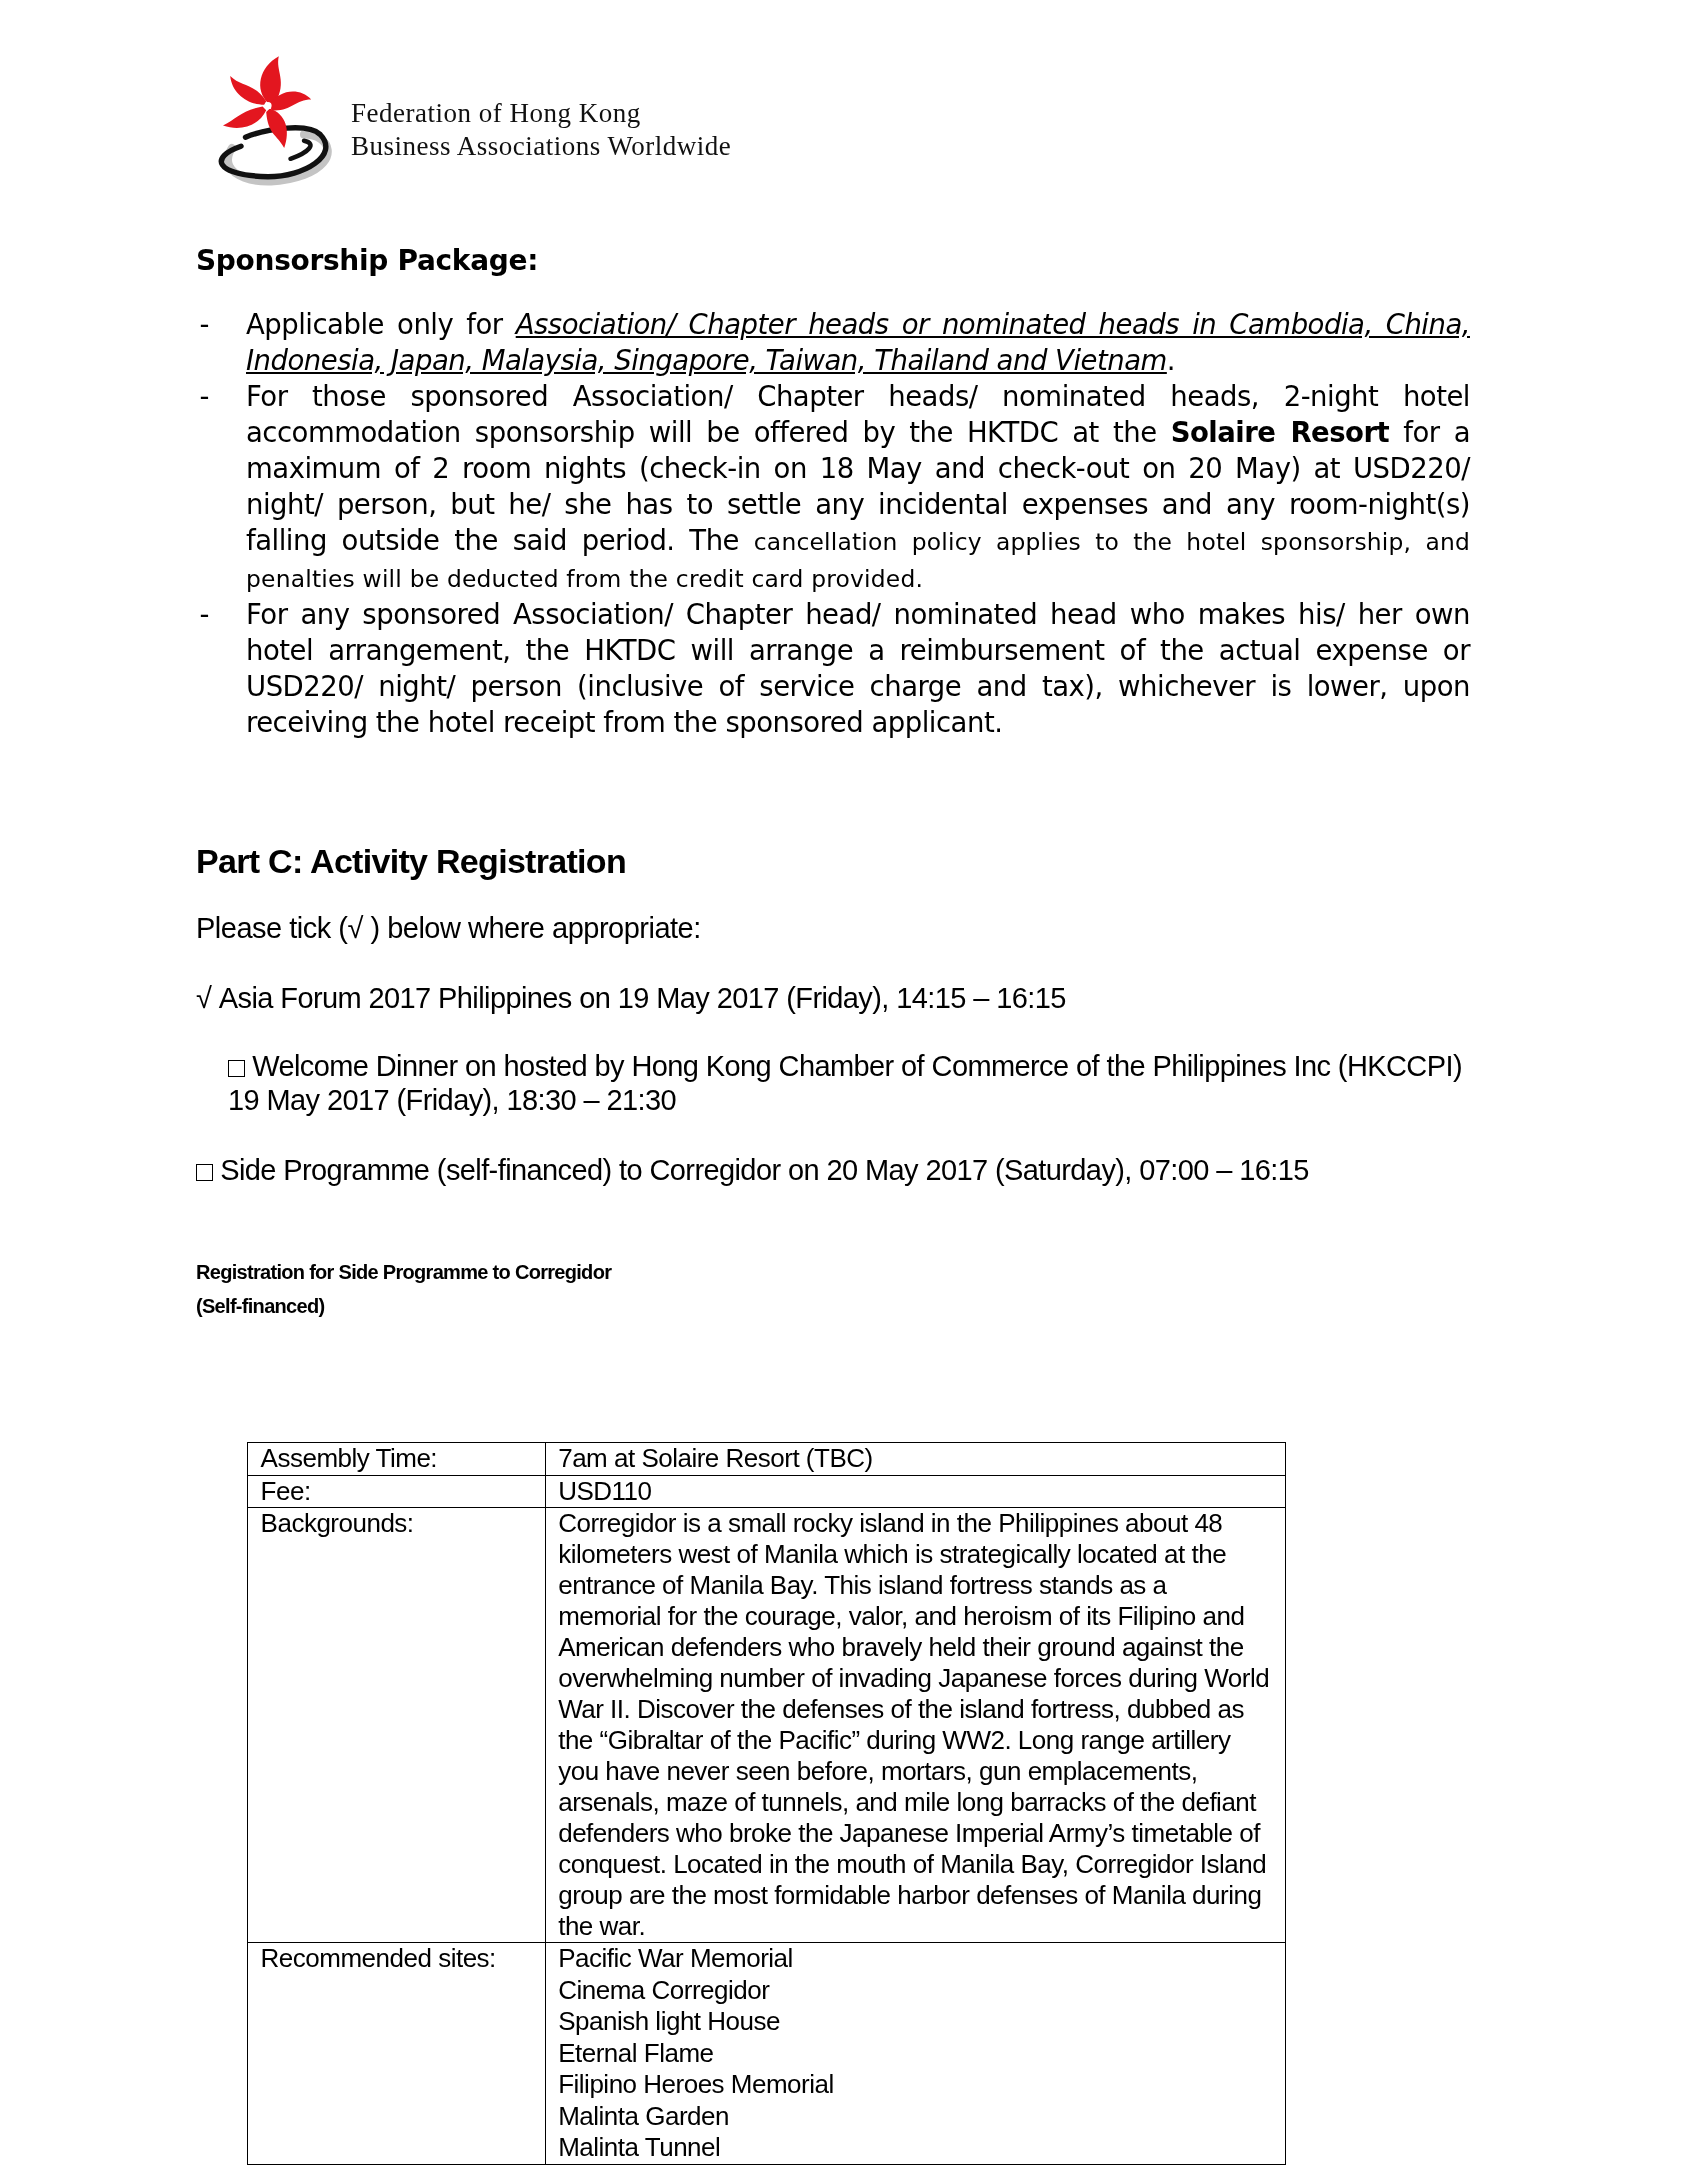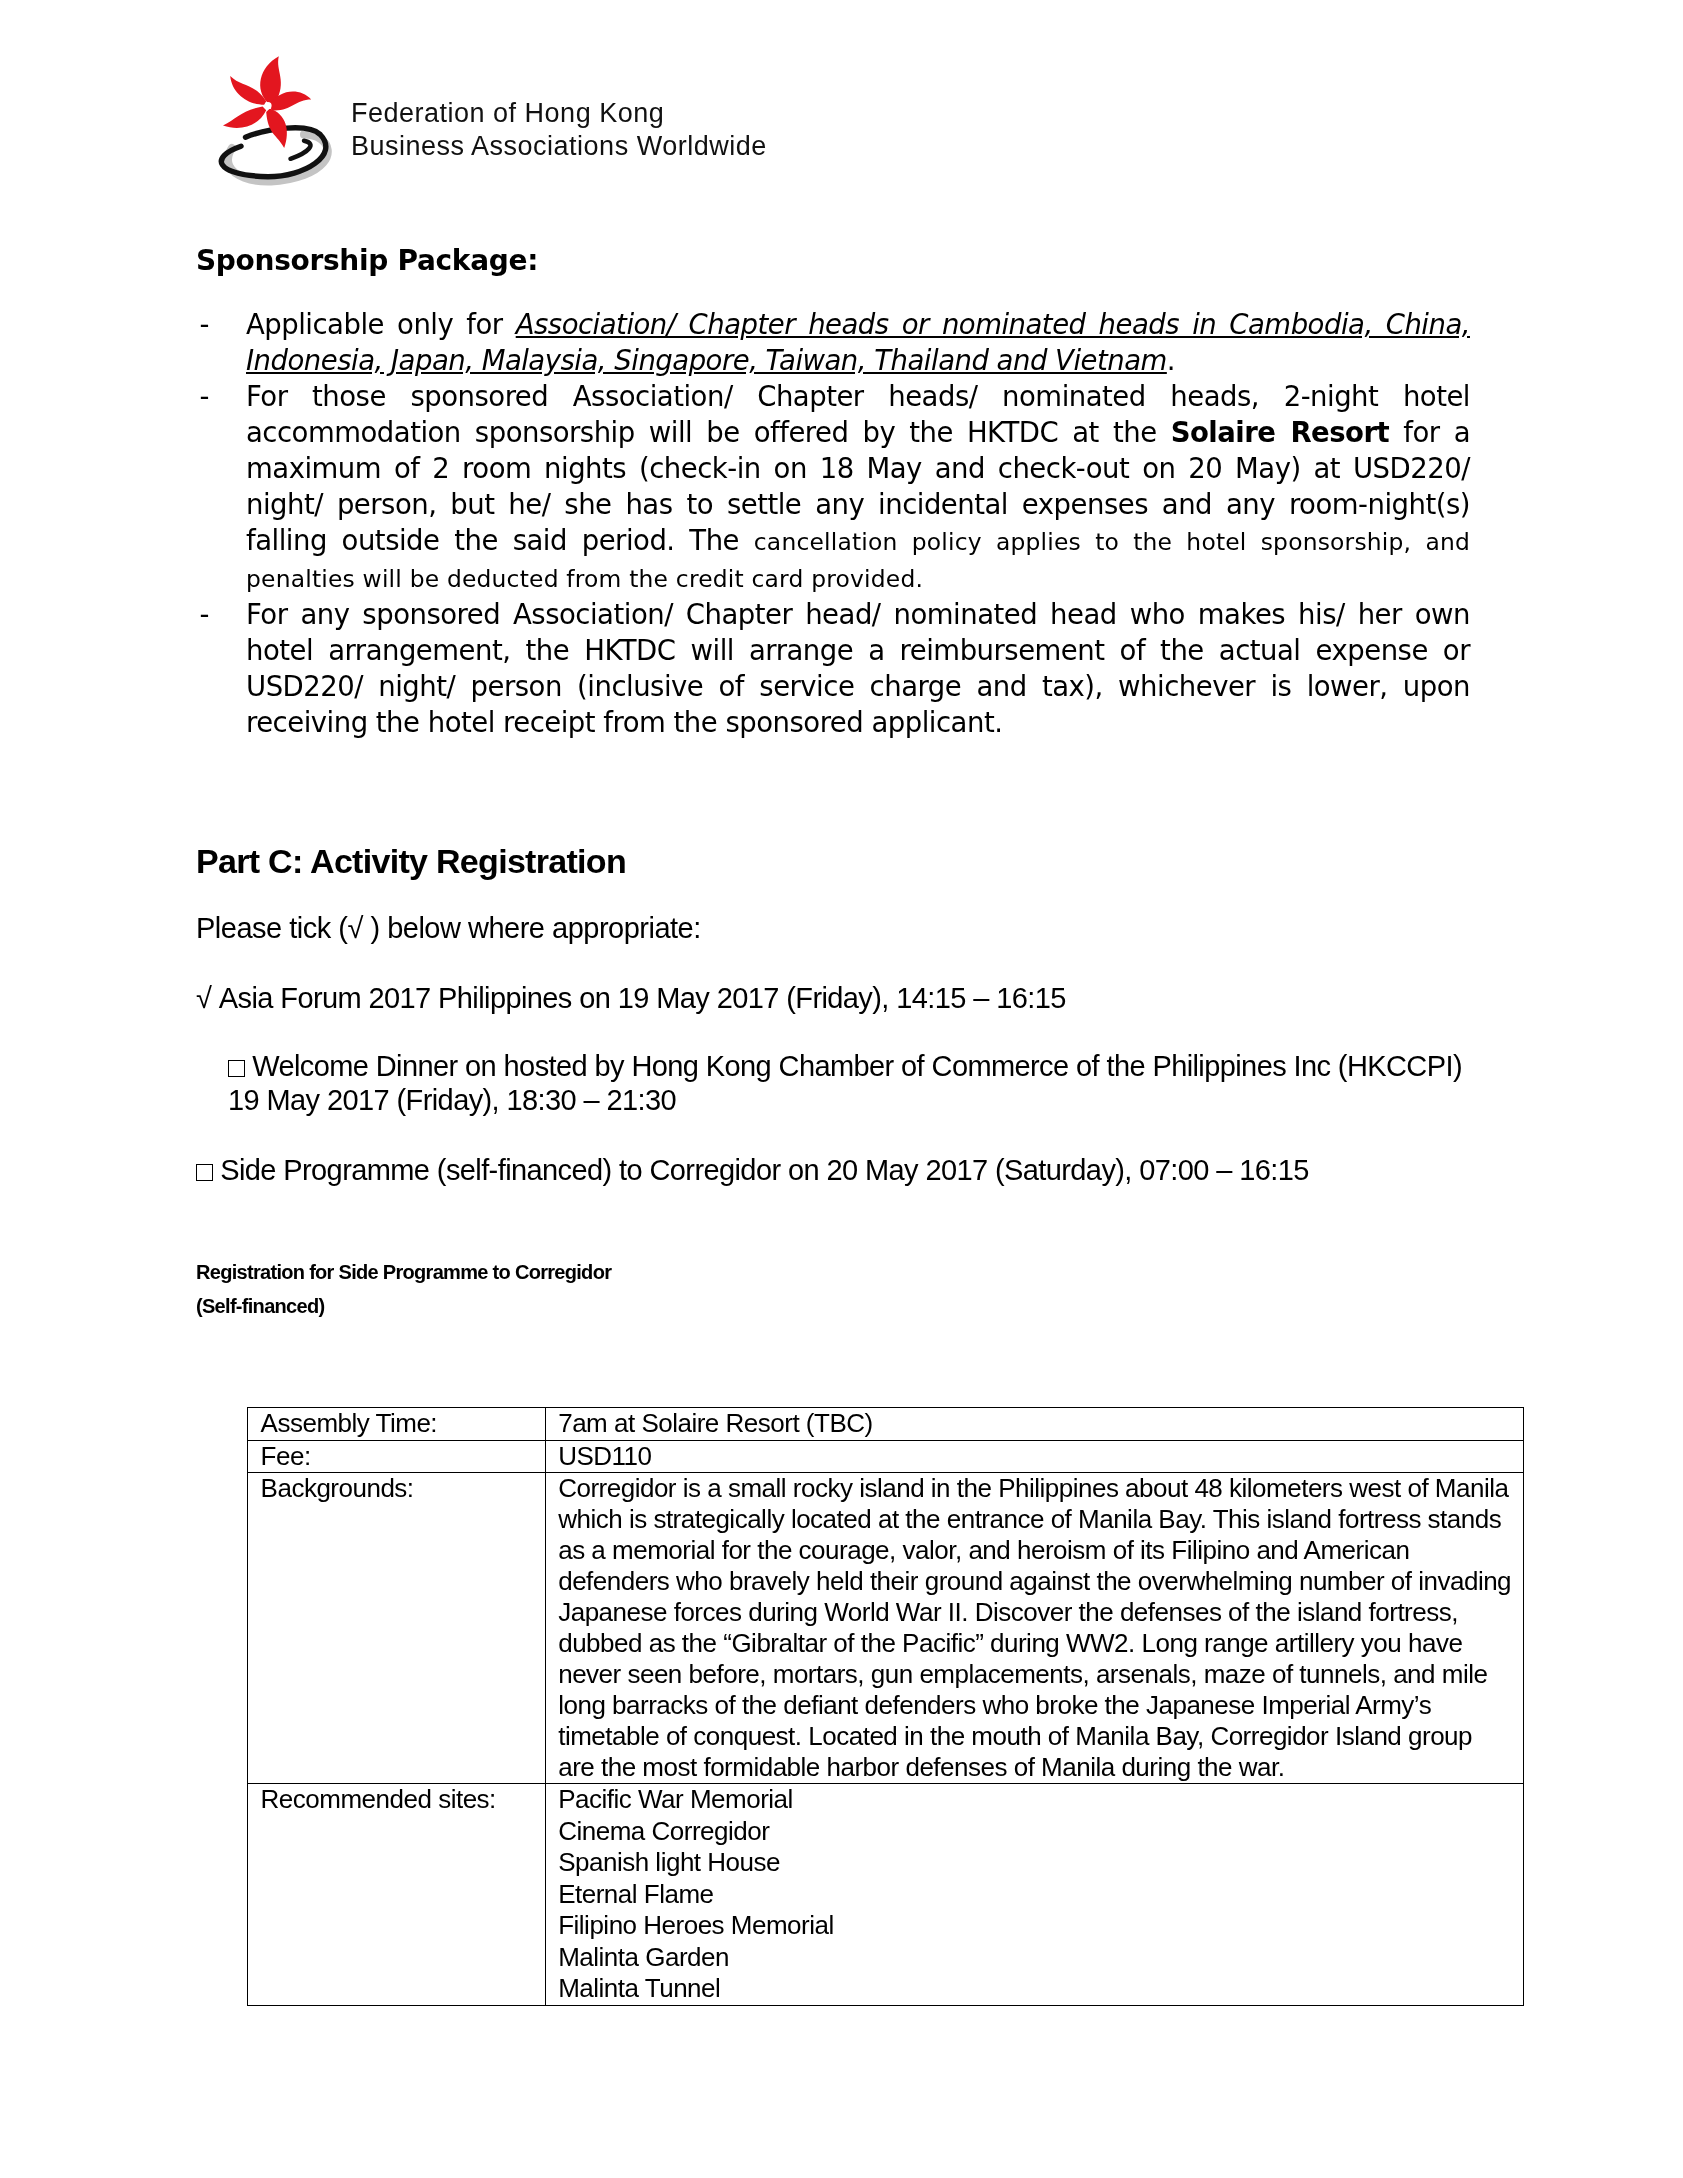--- a/index.html
+++ b/index.html
@@ -1,36 +1,36 @@
 <!DOCTYPE html>
 <html style="font-size:14.4px"><head>
 <meta charset="utf-8">
 <style>
   html, body { margin:0; padding:0; background:#ffffff; }
   body { width:1683px; height:2178px; position:relative; overflow:hidden; color:#000; }
   .abs { position:absolute; }
   .logo { left:205px; top:40px; width:135px; height:153px; }
-  .logo-text { left:351px; top:97px; font-family:Liberation Sans, sans-serif; font-size:27px; line-height:33px; color:#111; letter-spacing:0.5px; }
+  .logo-text { left:351px; top:97px; font-family:Liberation Serif, serif; font-size:27px; line-height:33px; color:#111; letter-spacing:0.5px; }
   .h-sponsor { left:196px; top:236px; font-family:"DejaVu Sans", sans-serif; font-weight:bold; font-size:28px; letter-spacing:-0.3px;margin-top:8px; }
   .bullets { left:196px; top:306px; width:1274px; font-family:"DejaVu Sans", sans-serif; font-size:27.5px; line-height:36px; letter-spacing:-0.5px; }
   .bullet { display:flex; }
   .bullet .dash { width:50px; flex:none; padding-left:3.6px; box-sizing:border-box; }
   .bullet .body { flex:1; text-align:justify; }
   .small { font-size:23.4px; line-height:33px; letter-spacing:0.2px; }
   .u-i { font-style:italic; text-decoration:underline; }
   .arial { font-family:"Liberation Sans", sans-serif; }
   .partc { left:196px; top:842px; font-size:34px; font-weight:bold; letter-spacing:-0.7px; }
   .tick-instr { left:196px; top:912px; font-size:29px; letter-spacing:-0.5px; }
   .item { left:196px; font-size:29px; line-height:34px; letter-spacing:-0.6px; }
   .item1 { top:981px; }
   .item2 { top:1049px; }
   .item3 { top:1153px; }
   .box { display:inline-block; width:17px; height:17px; border:1.8px solid #000; box-sizing:border-box; margin-right:7.2px; vertical-align:-0.9px; }
   .reg-h { left:196px; top:1255px; font-size:20px; font-weight:bold; line-height:34px; letter-spacing:-0.7px; }
-  table.info { position:absolute; left:247px; top:1407px; width:1277px; border-collapse:collapse; font-family:"Liberation Sans", sans-serif; font-size:26px; letter-spacing:-0.5px;padding-left:38px; }
+  table.info { position:absolute; left:247px; top:1442px; width:1039px; border-collapse:collapse; font-family:"Liberation Sans", sans-serif; font-size:26px; letter-spacing:-0.5px;padding-left:38px; }
   table.info td { border:1.8px solid #000; vertical-align:top; padding:0 9px 0 12.6px; line-height:31px; }
   table.info td.label { width:275px; }
   table.info tr.short td { height:31.5px; }
   .sites div { line-height:31.5px; }
 </style>
 </head>
 <body>
 
 <div class="abs logo">
   <svg width="135" height="153" viewBox="0 0 150 170">

